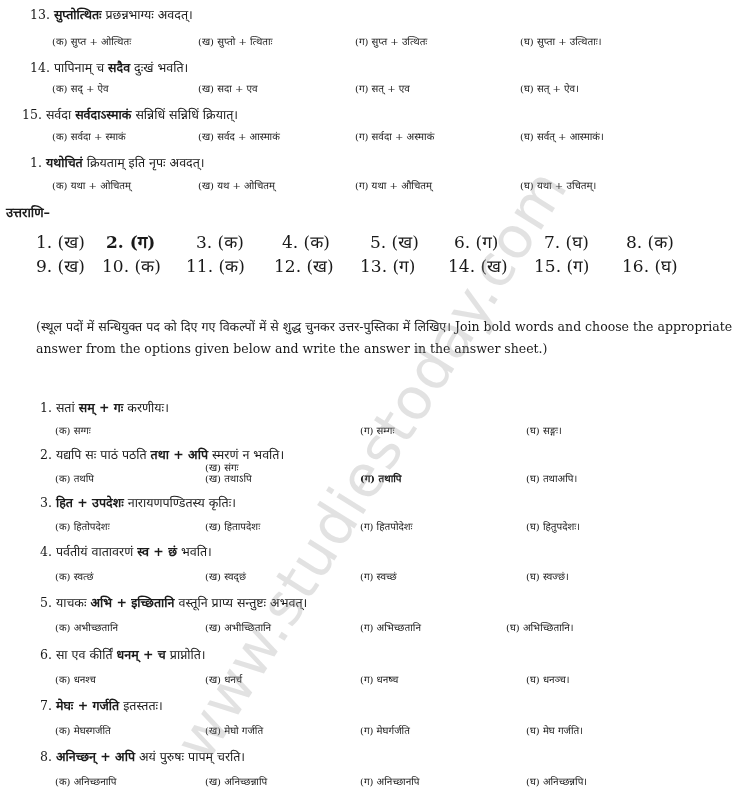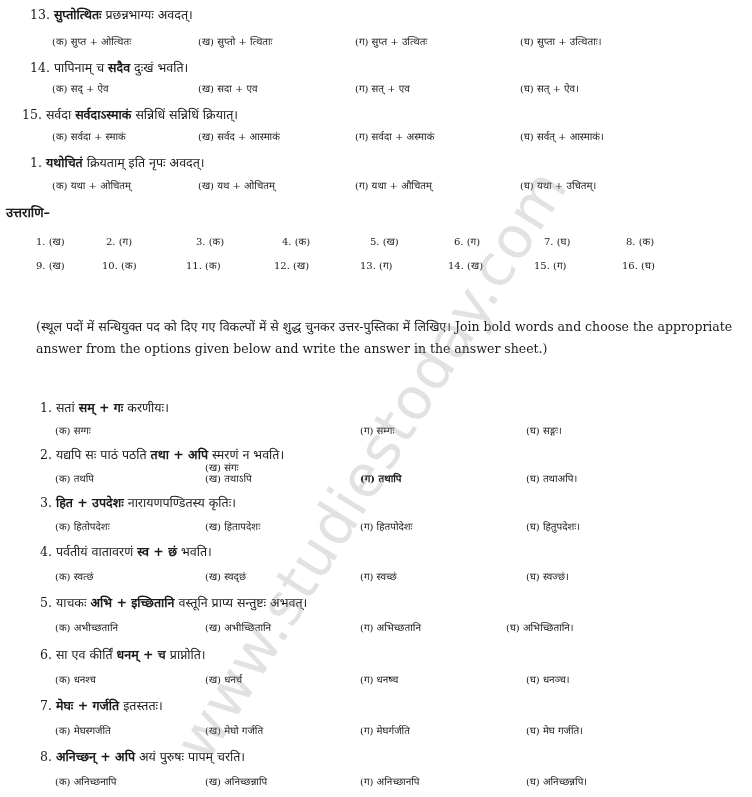--- a/index.html
+++ b/index.html
@@ -8,21 +8,21 @@
     font-family: "DejaVu Serif", "Liberation Serif", serif;
     color: #1a1a1a;
   }
   .page { position: absolute; left: 0; top: 0; width: 752px; height: 749px; }
   .line { position: absolute; white-space: nowrap; font-size: 12.5px; line-height: 16px; }
   .b { font-weight: bold; }
   .opt { position: absolute; white-space: nowrap; font-size: 10px; line-height: 16px; }
   .heading { font-weight: bold; font-size: 13px; }
   .sec2 { font-weight: bold; font-size: 14px; }
   .para { position: absolute; left: 36px; width: 712px; font-size: 12.5px; line-height: 22px; white-space: normal; }
-  .ans { position: absolute; font-size: 10px; line-height: 16px; white-space: nowrap; }
+  .ans { position: absolute; font-size: 17px; line-height: 16px; white-space: nowrap; }
   .watermark {
     position: absolute; left: 150px; top: 470px;
     font-family: "DejaVu Sans", "Liberation Sans", sans-serif;
     font-size: 58px; color: rgba(150,150,150,0.28); letter-spacing: 1px;
     transform: rotate(-58deg); transform-origin: left center; white-space: nowrap;
     pointer-events: none;
   }
 </style>
 </head>
 <body>
@@ -61,21 +61,21 @@
     <span class="b">यथोचितं</span><span> क्रियताम् इति नृपः अवदत्।</span>
   </div>
   <div class="opt" style="left:52px; top:178px;">(क) यथा + ओचितम्</div>
   <div class="opt" style="left:198px; top:178px;">(ख) यथ + ओचितम्</div>
   <div class="opt" style="left:355px; top:178px;">(ग) यथा + औचितम्</div>
   <div class="opt" style="left:520px; top:178px;">(घ) यथा + उचितम्।</div>
 
   <div class="line heading" style="left:6px; top:205px;">उत्तराणि–</div>
 
   <div class="ans" style="left:36px; top:234px;">1. (ख)</div>
-  <div class="ans" style="left:106px; top:234px;">2. (ग)</div>
+  <div class="ans" style="left:106px; top:234px;font-weight:bold;">2. (ग)</div>
   <div class="ans" style="left:196px; top:234px;">3. (क)</div>
   <div class="ans" style="left:282px; top:234px;">4. (क)</div>
   <div class="ans" style="left:370px; top:234px;">5. (ख)</div>
   <div class="ans" style="left:454px; top:234px;">6. (ग)</div>
   <div class="ans" style="left:544px; top:234px;text-align:right;">7. (घ)</div>
   <div class="ans" style="left:626px; top:234px;">8. (क)</div>
 
   <div class="ans" style="left:36px; top:258px;">9. (ख)</div>
   <div class="ans" style="left:102px; top:258px;">10. (क)</div>
   <div class="ans" style="left:186px; top:258px;">11. (क)</div>

